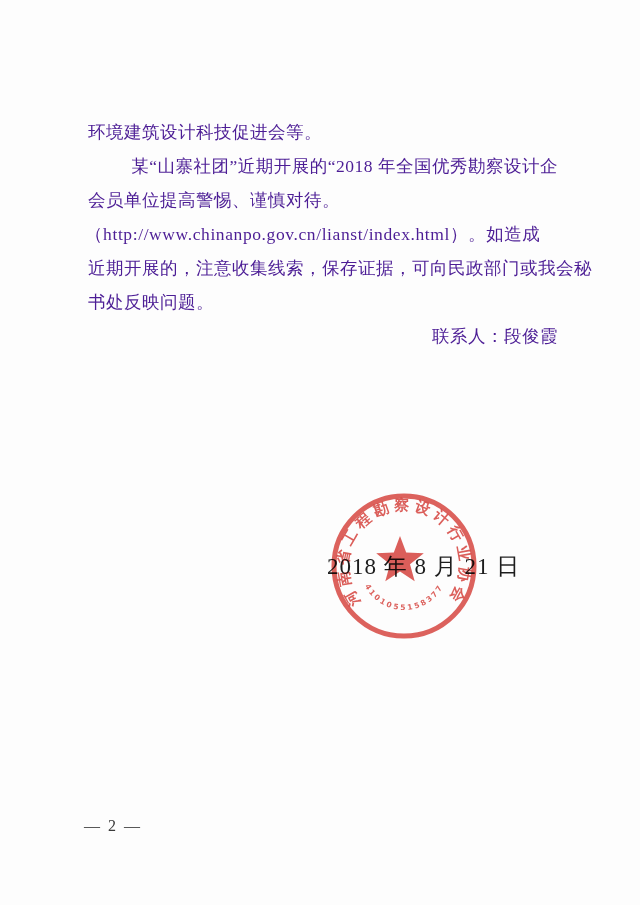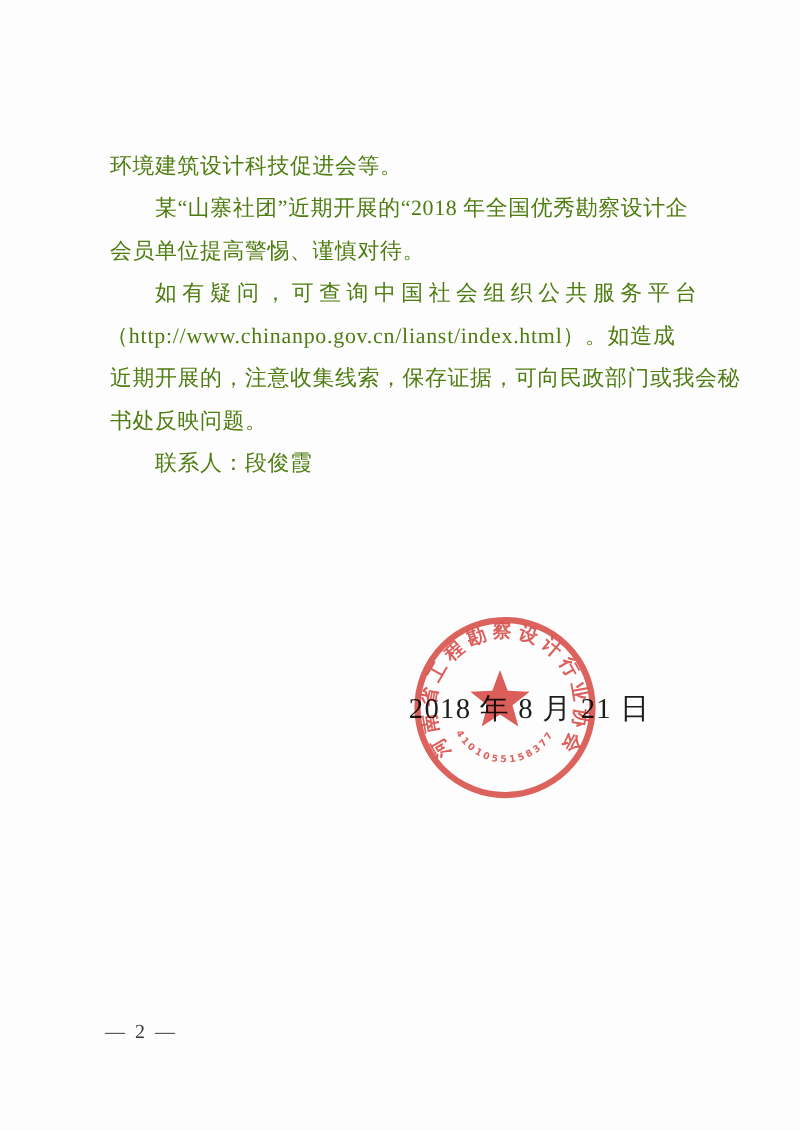--- a/index.html
+++ b/index.html
@@ -12,25 +12,25 @@
   }
   .page{
     position:absolute;left:0;top:0;width:640px;height:905px;
     background:#fdfdfd;
   }
   .body-text{
     position:absolute;
     left:88px;top:115px;width:470px;
     font-size:17.5px;
     line-height:34px;
-    color:#4d7c0f;
+    color:#4c1d95;
     letter-spacing:0.5px;
   }
   .line{white-space:nowrap;}
-  .indent{padding-left:36px;}
+  .indent{padding-left:36px;text-align:right;}
   .justified{
     white-space:normal;
     text-align:justify;
     text-align-last:justify;
   }
   .url-line{margin-left:-3px;letter-spacing:0.6px;}
   .date{
     position:absolute;
     left:327px;top:551px;
     width:150px;
@@ -58,21 +58,20 @@
 </style>
 </head>
 <body>
 
 <div class="page">
 
   <div class="body-text">
     <div class="line">环境建筑设计科技促进会等。</div>
     <div class="line indent">某“山寨社团”近期开展的“2018 年全国优秀勘察设计企</div>
     <div class="line">会员单位提高警惕、谨慎对待。</div>
-    <div class="line indent justified">如有疑问，可查询中国社会组织公共服务平台</div>
     <div class="line url-line">（http://www.chinanpo.gov.cn/lianst/index.html）。如造成</div>
     <div class="line">近期开展的，注意收集线索，保存证据，可向民政部门或我会秘</div>
     <div class="line">书处反映问题。</div>
     <div class="line indent">联系人：段俊霞</div>
   </div>
 
   <div class="date">2018 年 8 月 21 日</div>
 
   <svg class="seal" viewBox="0 0 152 150" xmlns="http://www.w3.org/2000/svg">
     <defs>

